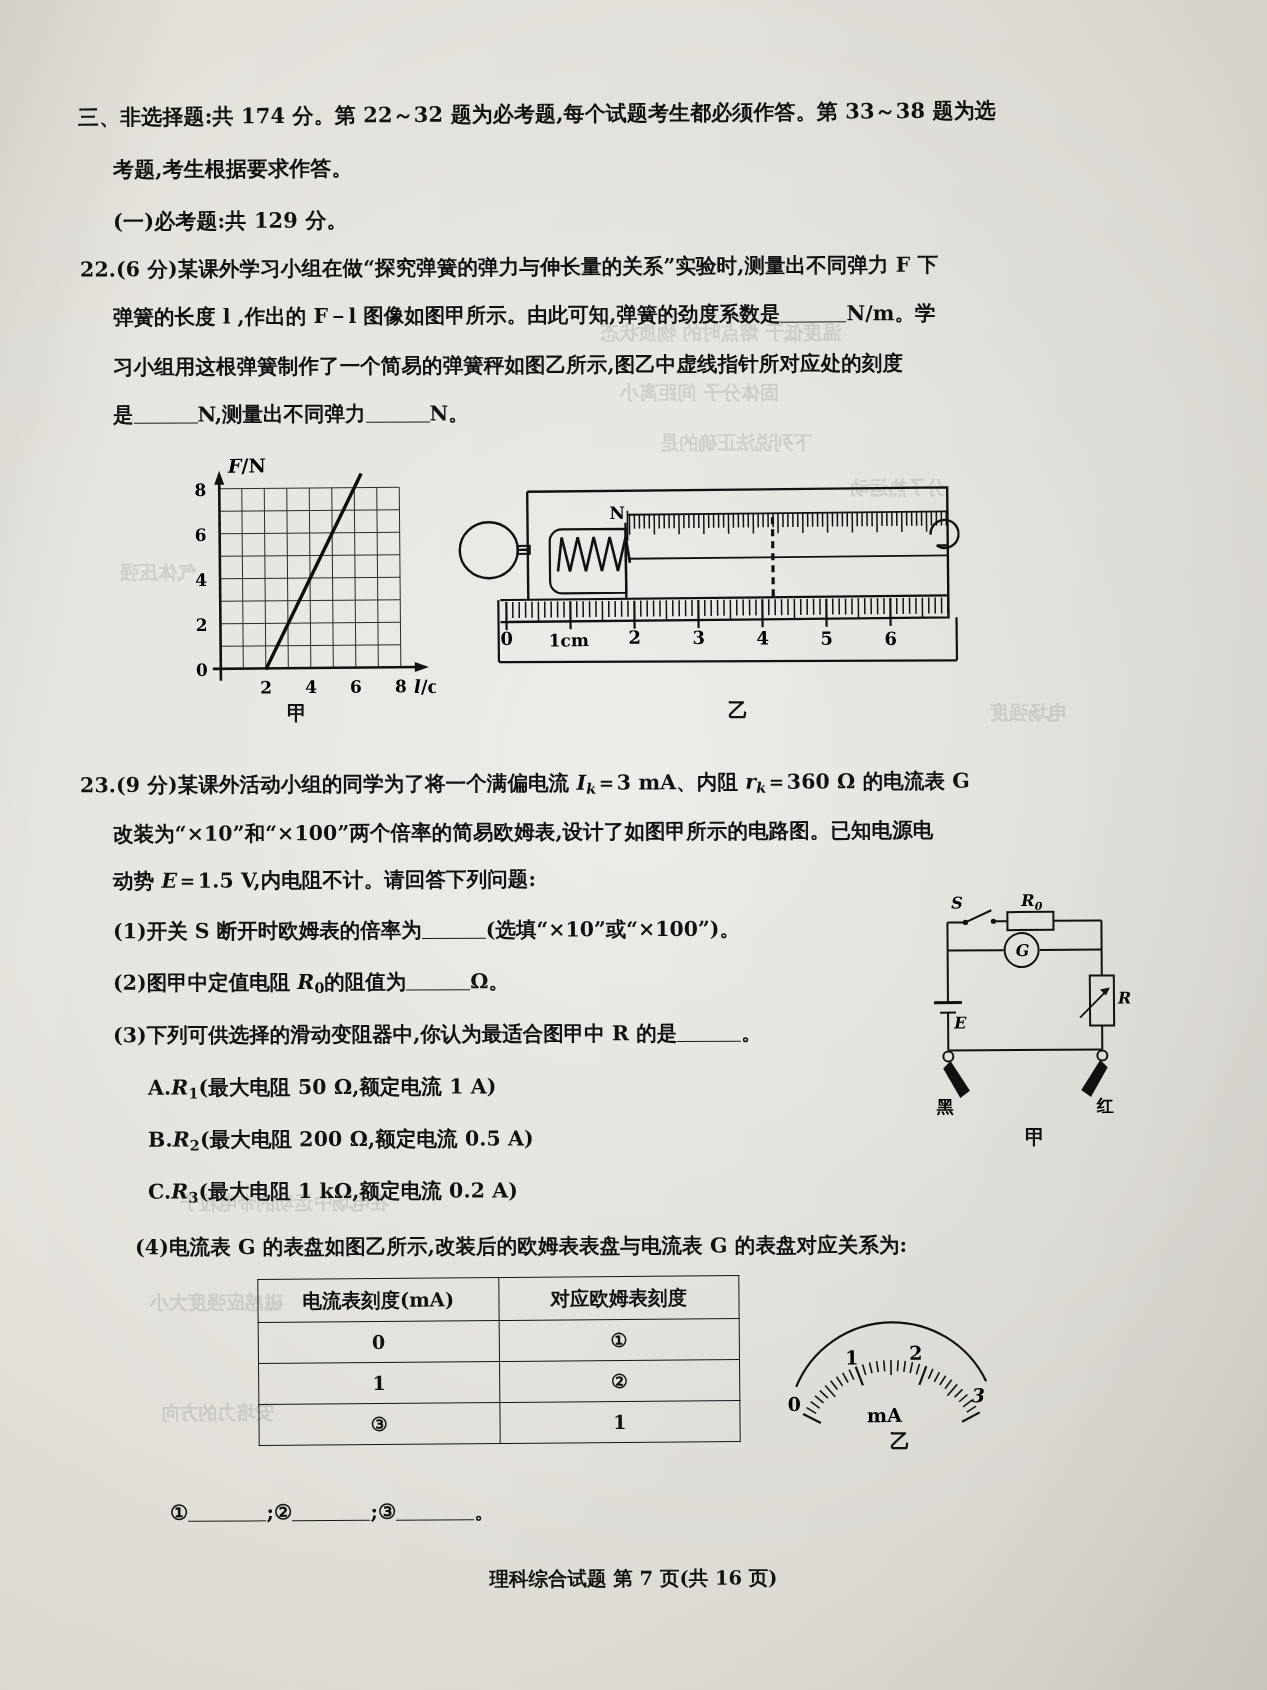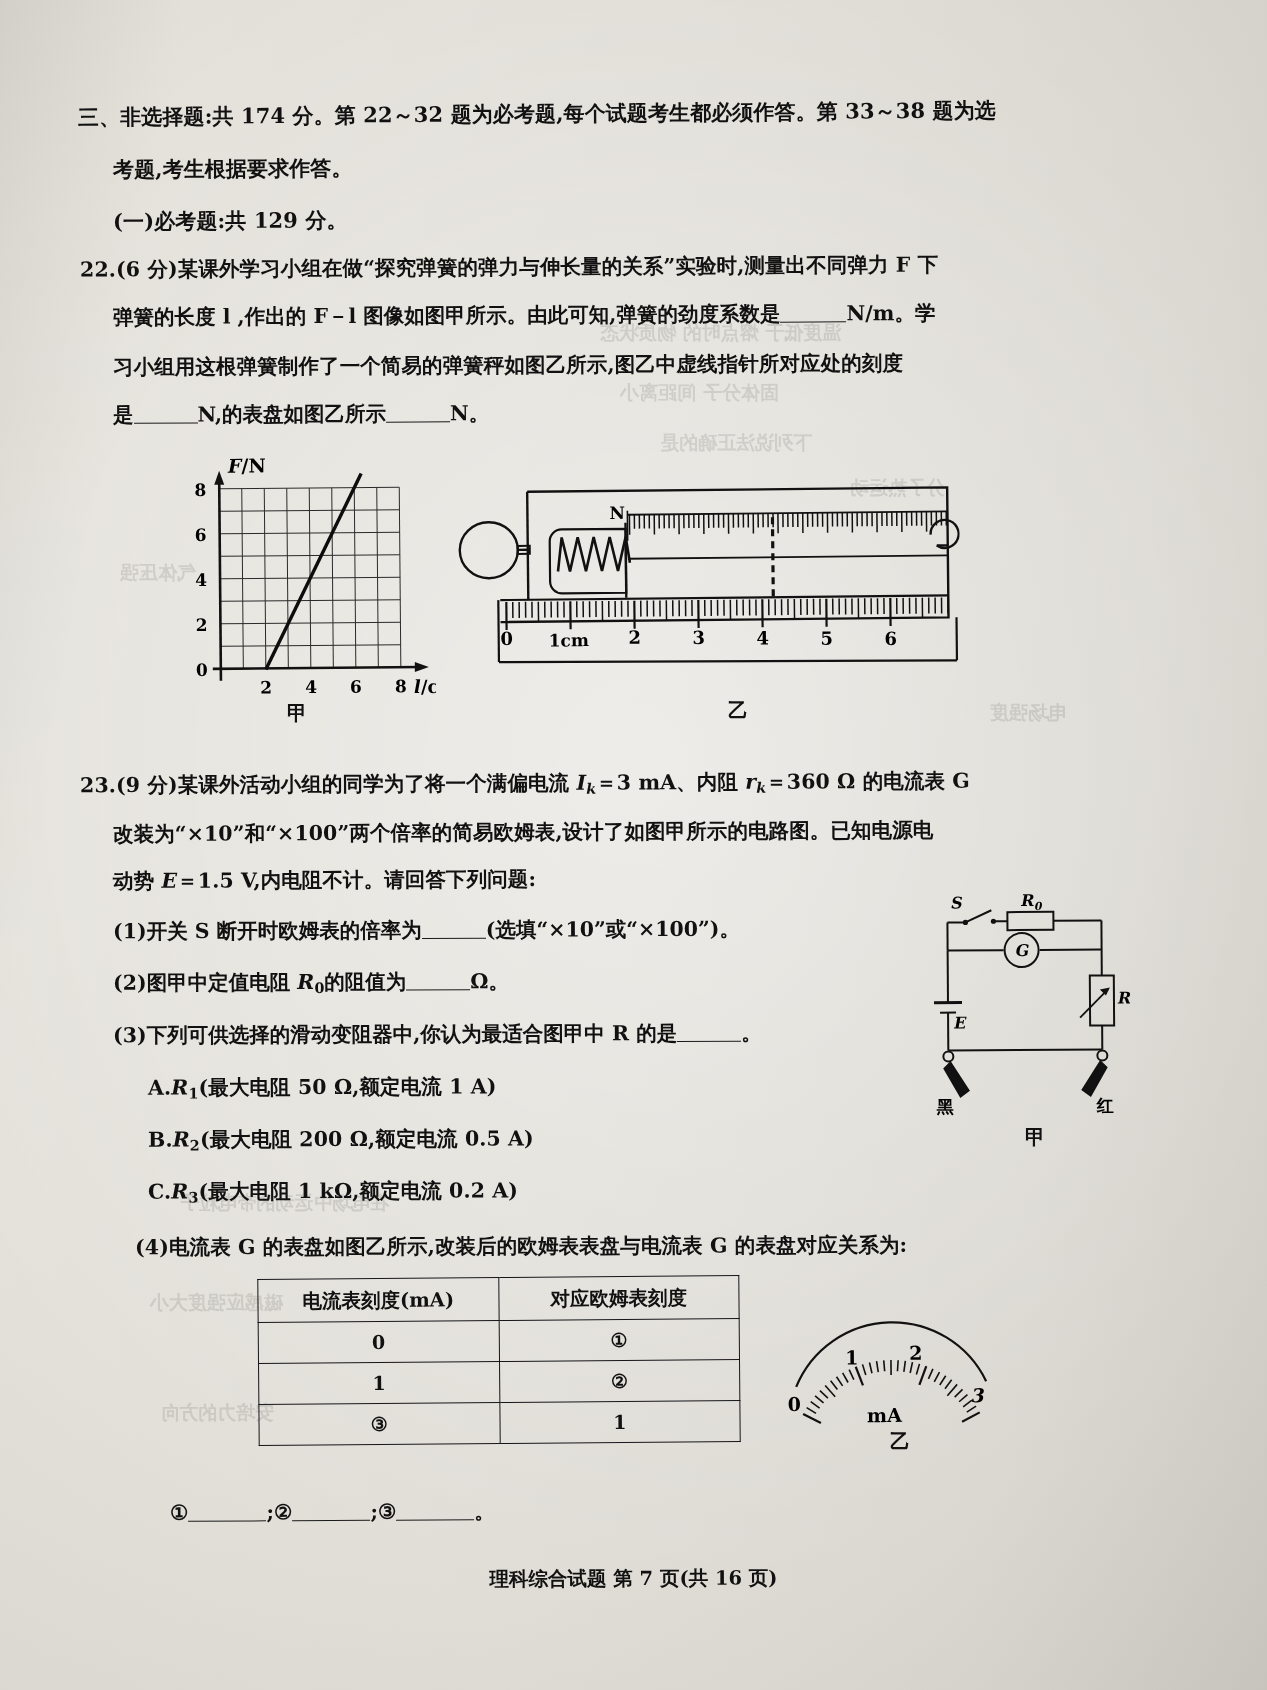--- a/index.html
+++ b/index.html
@@ -89,21 +89,21 @@
 
   <div class="line" style="left:80px; top:253px; font-size:20.5px; transform: rotate(-0.35deg);">22.(6 分)某课外学习小组在做“探究弹簧的弹力与伸长量的关系”实验时,测量出不同弹力 F 下</div>
 
   <div style="position:absolute; left:113px; top:301px; font-size:20.5px; font-weight:700; white-space:nowrap; transform: rotate(-0.3deg);">
     <span>弹簧的长度 l ,作出的 F－l 图像如图甲所示。由此可知,弹簧的劲度系数是</span><span class="blank" style="width:66px;"></span><span>N/m。学</span>
   </div>
 
   <div class="line" style="left:113px; top:351px; font-size:20.5px; transform: rotate(-0.3deg);">习小组用这根弹簧制作了一个简易的弹簧秤如图乙所示,图乙中虚线指针所对应处的刻度</div>
 
   <div style="position:absolute; left:113px; top:400px; font-size:20.5px; font-weight:700; white-space:nowrap; transform: rotate(-0.25deg);">
-    <span>是</span><span class="blank" style="width:64px;"></span><span>N,的表盘如图乙所示</span><span class="blank" style="width:64px;"></span><span>N。</span>
+    <span>是</span><span class="blank" style="width:64px;"></span><span>N,测量出不同弹力</span><span class="blank" style="width:64px;"></span><span>N。</span>
   </div>
 
   <div id="graph-jia" style="left:185px; top:448px; width:250px; height:250px; transform: rotate(-0.5deg);">
     <svg width="250" height="250" viewBox="0 0 250 250">
 
       <g stroke="#2a2a2a" stroke-width="1" fill="none">
 
         <line x1="35" y1="40" x2="35" y2="220"></line>
         <line x1="57.5" y1="40" x2="57.5" y2="220"></line>
         <line x1="80" y1="40" x2="80" y2="220"></line>

